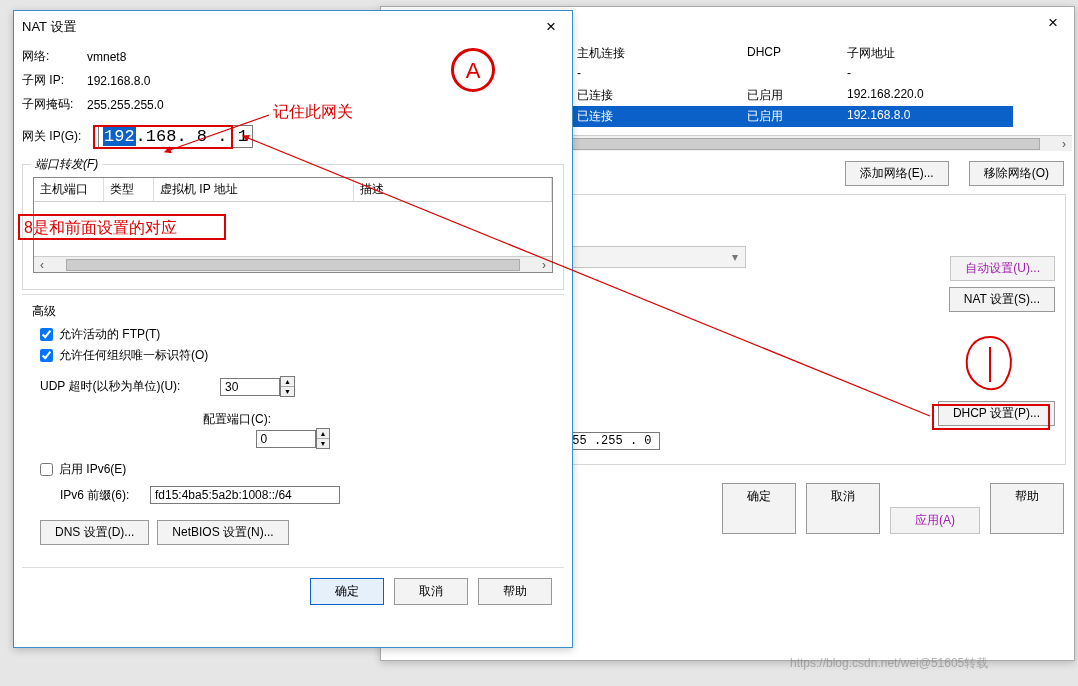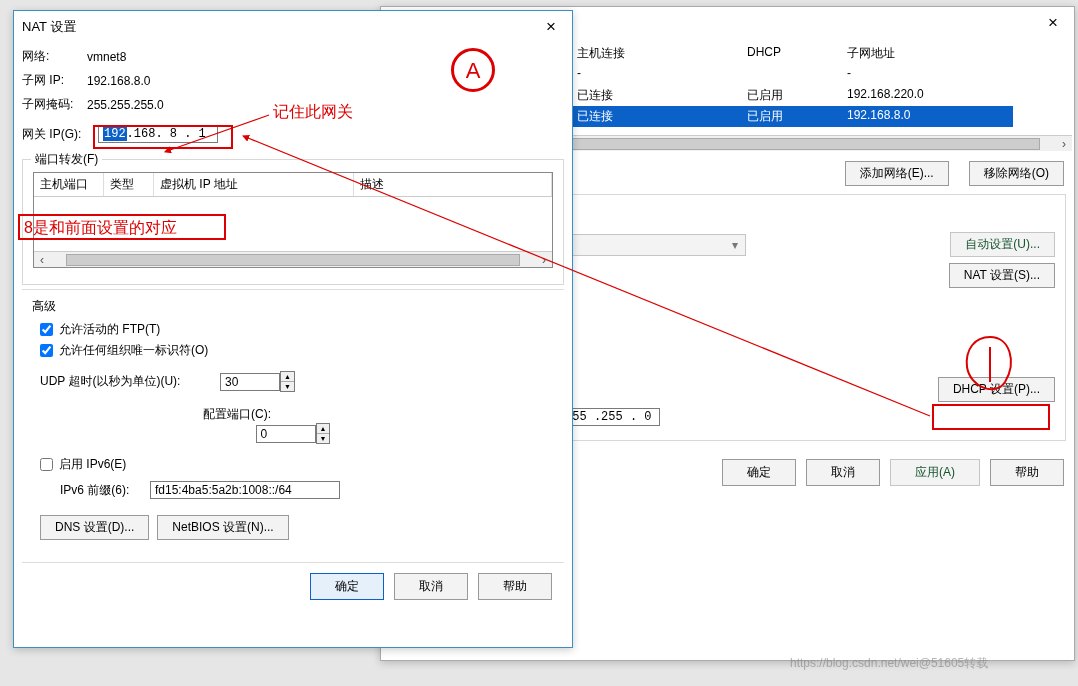--- a/index.html
+++ b/index.html
@@ -10,35 +10,35 @@
     background: #e6e6e6;
     width: 1078px; height: 686px; position: relative; overflow: hidden;
   }
   .win { position:absolute; background:#fff; border:1px solid #3a8fc8; box-shadow:0 2px 8px rgba(0,0,0,.2); }
   .bgwin { left:380px; top:6px; width:695px; height:655px; border-color:#aaa; }
   .fgwin { left:13px; top:10px; width:560px; height:638px; z-index:10; }
   .tbar { display:flex; justify-content:space-between; align-items:center; padding:4px 8px; background:#fff; font-size:13px; }
   .tclose { font-size:17px; cursor:pointer; padding:2px 8px; }
   .lblrow { display:flex; align-items:center; padding:2px 8px; margin-top:3px; }
   .lbl { width:65px; }
-  .ip4 { border:1px solid #7a7a7a; font-family:"Consolas","Courier New",monospace; font-size:12px; padding:1px 4px; background:#fff; display:inline-block; min-width:120px; }
+  .ip4 { border:1px solid #7a7a7a; font-family:"Consolas","Courier New",monospace; font-size:17px; padding:1px 4px; background:#fff; display:inline-block; min-width:120px; }
   .ip4 .sel { background:#0b61c7; color:#fff; padding:0 1px; }
   .grp { border:1px solid #d8d8d8; margin:4px 8px; padding:8px 10px 12px 10px; position:relative; }
-  .grp > .gtitle { position:absolute; top:-9px; left:8px; background:#fff; padding:0 4px; }
+  .grp > .gtitle { position:absolute; top:-9px; left:8px; background:#fff; padding:0 4px;font-style:italic; }
   .tblarea { border:1px solid #888; margin:4px 0; }
   .tblhead { display:flex; border-bottom:1px solid #ccc; }
   .tblhead > div { padding:3px 6px; border-right:1px solid #ddd; }
   .tblbody { height:54px; position:relative; overflow:auto; }
   .sb { height:16px; border-top:1px solid #ccc; background:#f0f0f0; position:relative; display:flex; align-items:center; justify-content:space-between; }
   .sbthumb { background:#cdcdcd; height:12px; margin:0 16px; flex:1; border:1px solid #aaa; }
   .sbarrow { width:16px; text-align:center; color:#555; cursor:pointer; }
   .btnrow { display:flex; justify-content:flex-end; gap:8px; margin:6px 8px; }
   .btn { border:1px solid #999; background:#f3f3f3; padding:3px 14px; cursor:pointer; }
   .btn.prim { border:1px solid #0b61c7; background:#e6f0fb; }
-  .btn.dis { color:#14532d; border-color:#c5c5c5; background:#f3f3f3; }
+  .btn.dis { color:#a21caf; border-color:#c5c5c5; background:#f3f3f3;margin-top:24px; }
   .btn.big { padding:4px 24px; }
   .hr { border:0; border-top:1px solid #ddd; margin:2px 8px; }
   input[type=checkbox] { margin:0 6px 0 0; vertical-align:middle; }
   .cbrow { padding:2px 8px; display:flex; align-items:center; }
   .spin { display:inline-flex; align-items:center; }
   .spin input { width:60px; border:1px solid #7a7a7a; padding:1px 4px; font-size:12px; }
   .spbtns { display:flex; flex-direction:column; border:1px solid #7a7a7a; }
   .spbtns span { font-size:7px; line-height:7px; padding:1px 3px; background:#f0f0f0; cursor:pointer; border-bottom:1px solid #aaa; }
   .spbtns span:last-child { border-bottom:none; }
   .txt { border:1px solid #7a7a7a; padding:1px 4px; font-size:12px; width:190px; }

